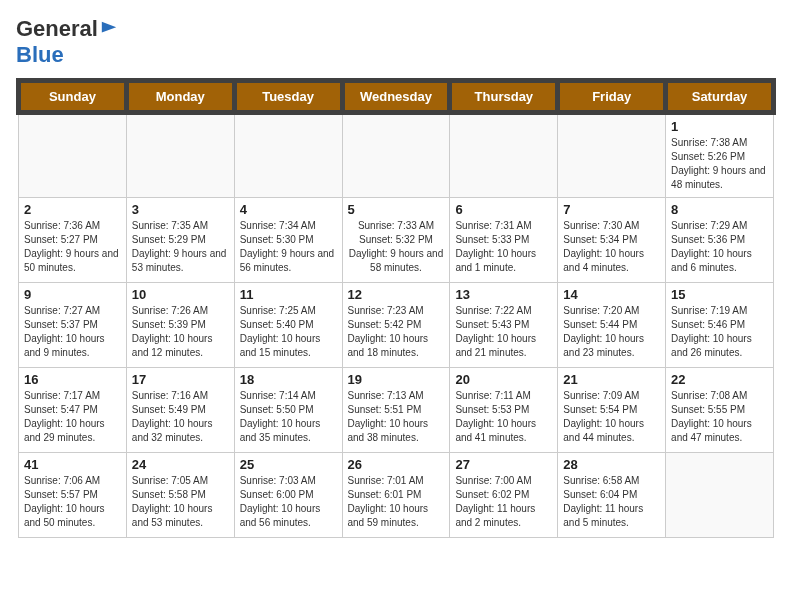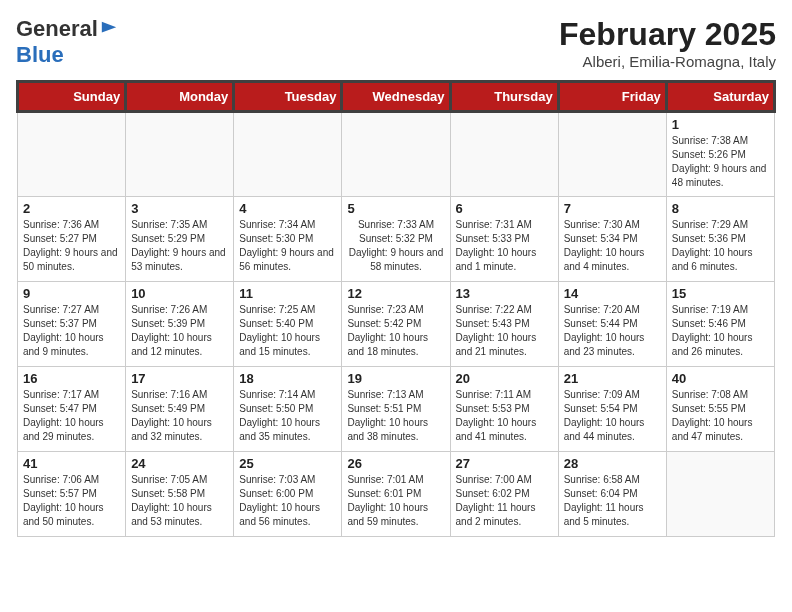--- a/index.html
+++ b/index.html
@@ -42,27 +42,27 @@
     .location-title {
       font-size: 15px;
       color: #444;
     }
     .calendar {
       width: 100%;
       border-collapse: collapse;
       border: 1px solid #ccc;
     }
     .calendar thead tr th {
-      background: #b91c1c;
+      background: #a16207;
       color: #fff;
       font-size: 13px;
       font-weight: bold;
       padding: 6px 4px;
-      text-align: right;
-      border: 3px solid #404040;
+      text-align: center;
+      border: 5px solid #404040;
     }
     .calendar tbody tr td {
       width: 108px;
       vertical-align: top;
       border: 1px solid #ccc;
       padding: 4px 5px;
       font-size: 10.5px;
       color: #333;
       background: #fff;
       height: 85px;
@@ -91,24 +91,20 @@
     <div style="display:flex;flex-direction:column;align-items:flex-start;">
       <div style="display:flex;align-items:center;">
         <span class="logo-text logo-general">General</span>
         <svg class="logo-icon" viewBox="0 0 20 20">
           <polygon points="2,2 18,8 2,14" fill="#2a6ebb"></polygon>
         </svg>
       </div>
       <span class="logo-text logo-blue">Blue</span>
     </div>
   </div>
-  <div class="title-area">
-    <div class="month-title">February 2025</div>
-    <div class="location-title">Alberi, Emilia-Romagna, Italy</div>
-  </div>
 </div>
 
 <table class="calendar">
   <thead>
     <tr>
     <th>Sunday</th>
         <th>Monday</th>
         <th>Tuesday</th>
         <th>Wednesday</th>
         <th>Thursday</th>
@@ -250,21 +246,21 @@
 Sunset: 5:53 PM
 Daylight: 10 hours and 41 minutes.</div>
         </td>
         <td>
           <span class="day-number">21</span>
           <div class="day-info" style="white-space: pre-line;">Sunrise: 7:09 AM
 Sunset: 5:54 PM
 Daylight: 10 hours and 44 minutes.</div>
         </td>
         <td>
-          <span class="day-number">40</span>
+          <span class="day-number">22</span>
           <div class="day-info" style="white-space: pre-line;">Sunrise: 7:08 AM
 Sunset: 5:55 PM
 Daylight: 10 hours and 47 minutes.</div>
         </td>
       </tr>
       <tr>
         <td>
           <span class="day-number">41</span>
           <div class="day-info" style="white-space: pre-line;">Sunrise: 7:06 AM
 Sunset: 5:57 PM

